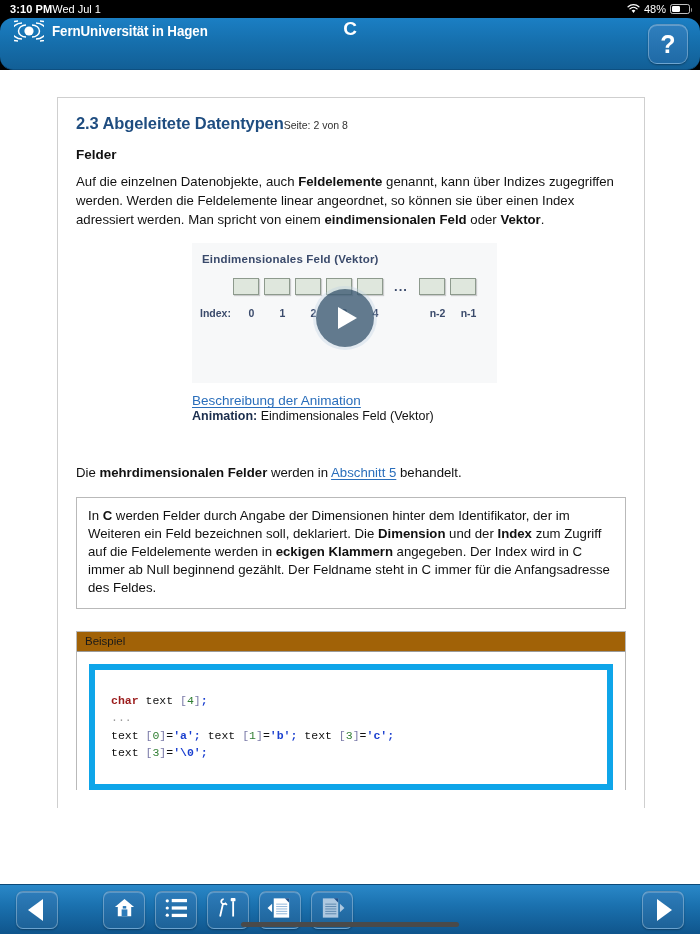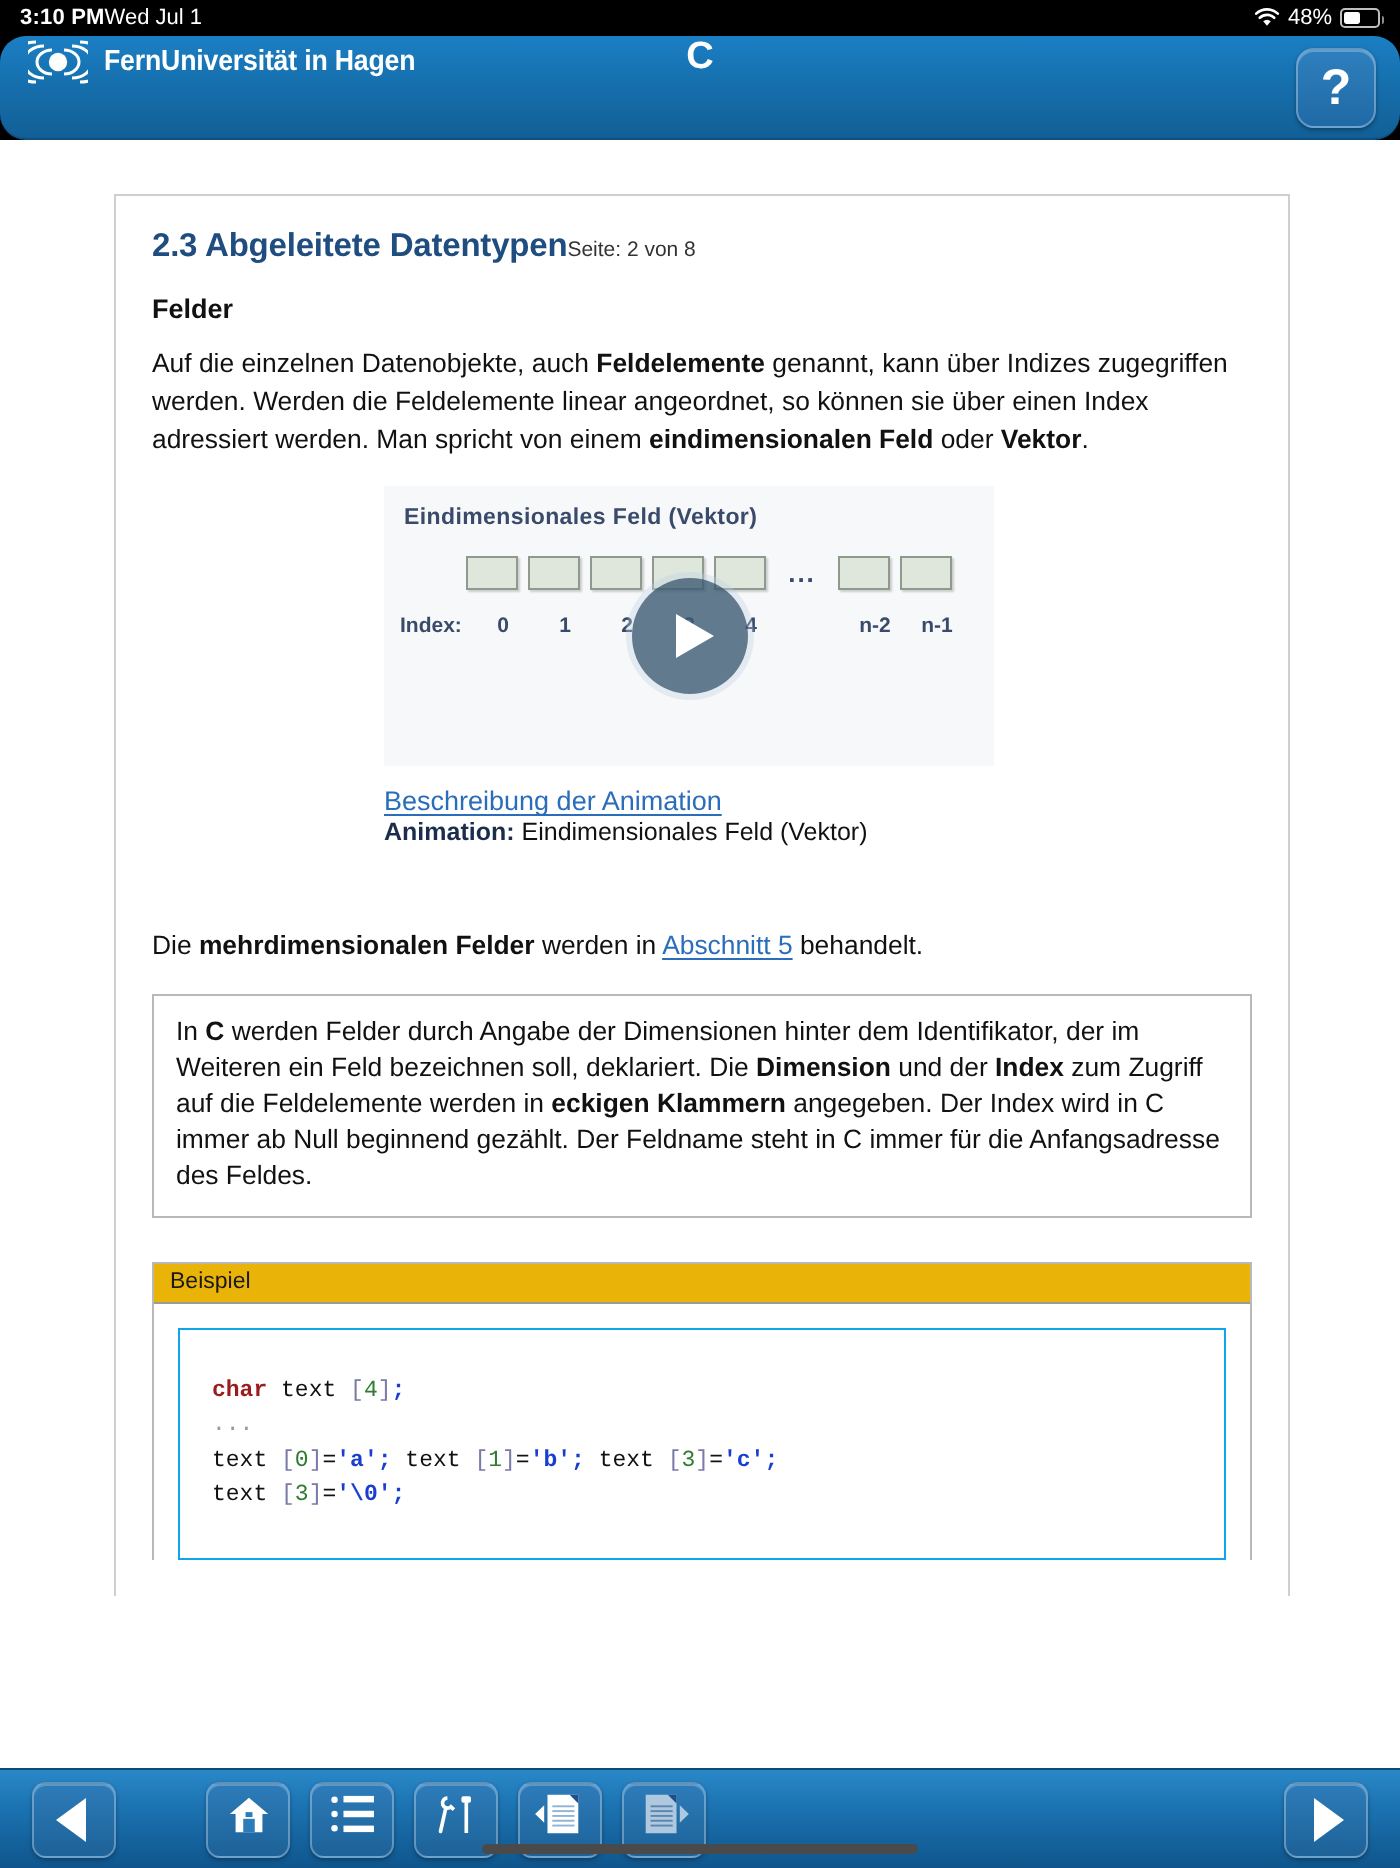--- a/index.html
+++ b/index.html
@@ -149,21 +149,21 @@
   
   .box { border: 1px solid #b9b9b9; margin: 0 0 8px 0; background:#fff; }
   .box-head {
     font-size: 11.5px;
     color: #1a1a1a;
     padding: 3px 8px 4px 8px;
     border-bottom: 1px solid #9a9a9a;
   }
   .box-head.def { background: #d9e8f7; }
   .box-head.hint { background: #fbe3cd; }
-  .box-head.example { background: #eab308; }
+  .box-head.example { background: #a16207; }
   .box-body {
     padding: 9px 11px 10px 11px;
     font-size: 13.2px;
     line-height: 1.38;
     color: #111;
   }
   .box-body u { text-decoration: underline; text-underline-offset: 2px; }
 
   p.body {
     margin: 10px 0 0 0;
@@ -243,21 +243,21 @@
   .anim-caption .ln2 {
     font-size: 12.5px; color:#111; margin-top: 1px;
   }
   .anim-caption .ln2 b { color:#1a2d4d; }
 
   .spacer-38 { height: 30px; }
 
   
   .code-frame {
     margin: 12px 12px 0 12px;
-    border: 1px solid #0ea5e9;
+    border: 6px solid #0ea5e9;
     background: #fff;
     padding: 22px 16px 22px 16px;
     min-height: 86px;
     box-sizing: border-box;
   }
   pre.code {
     margin: 0;
     font-family: "Liberation Mono", "DejaVu Sans Mono", monospace;
     font-size: 11.5px;
     line-height: 1.52;

